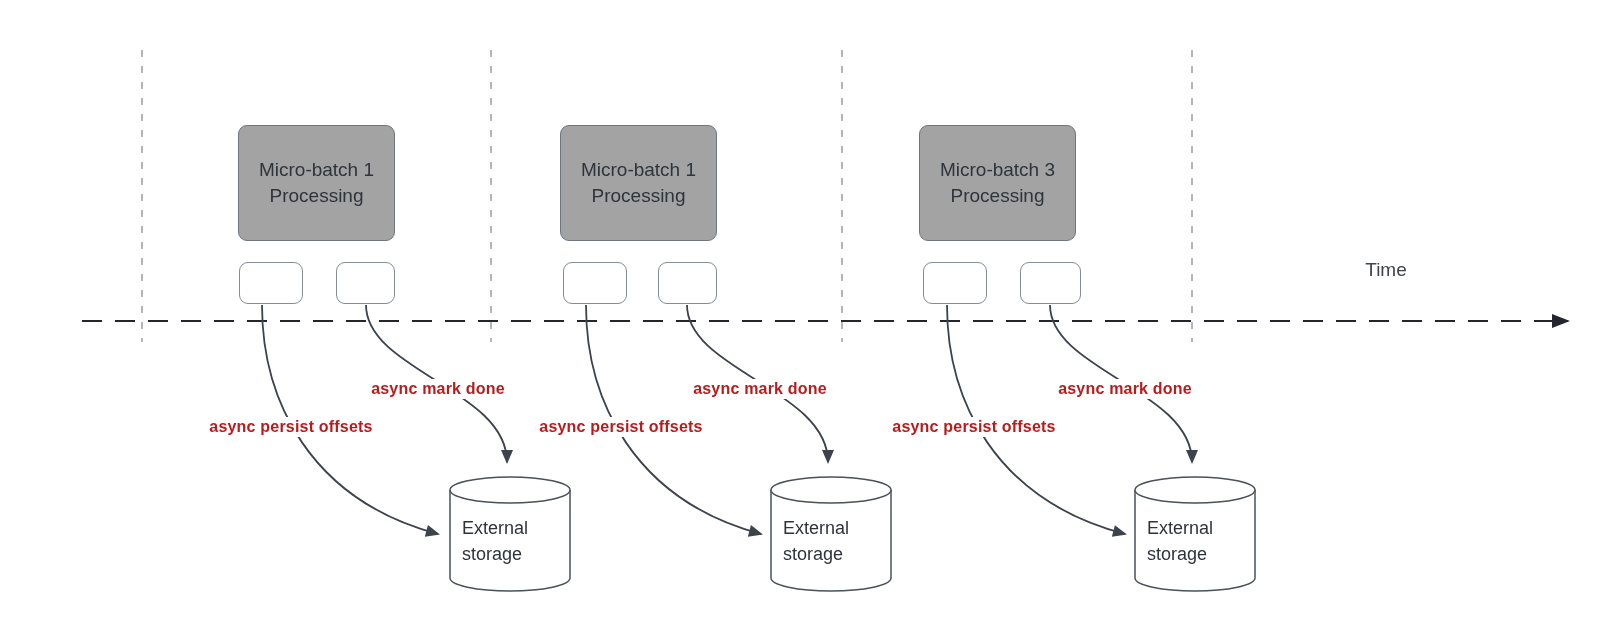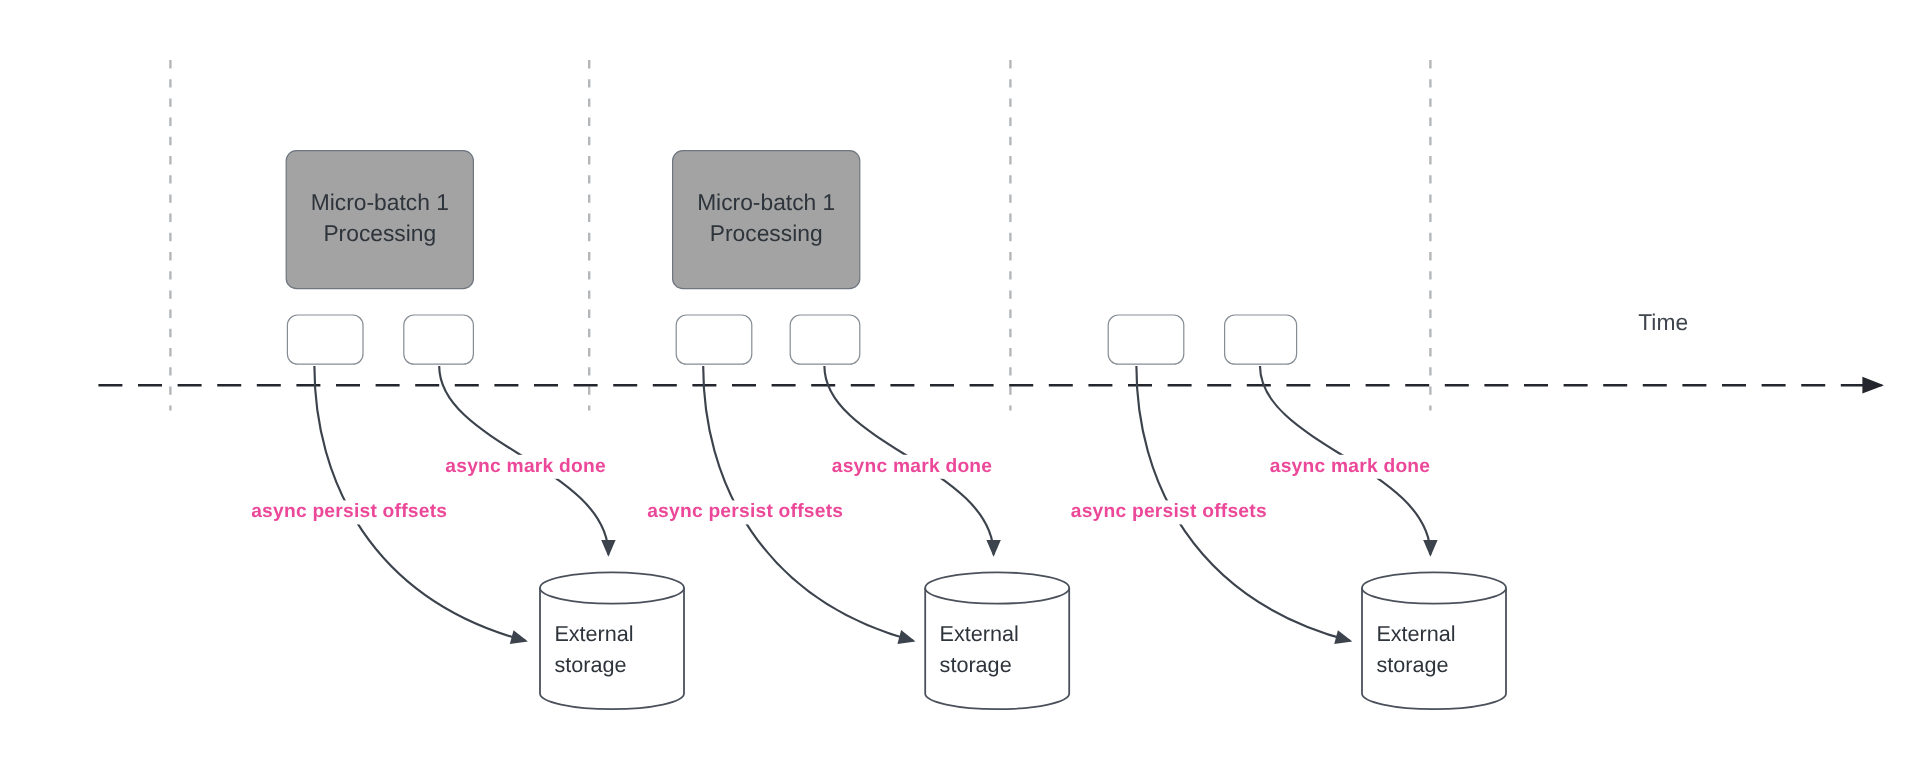--- a/index.html
+++ b/index.html
@@ -15,21 +15,21 @@
     color:#2e343b;font-size:19px;line-height:26px;
   }
   .main-box{width:157px;height:116px;top:125px;padding:0 14px;}
   .task-box{
     position:absolute;box-sizing:border-box;width:64px;height:42px;top:262px;
     border:1px solid #858c94;border-radius:9px;background:#ffffff;
   }
   .edge-label{
     position:absolute;transform:translate(-50%,-50%);
     background:#ffffff;padding:1px 3px;white-space:nowrap;
-    font-size:16px;font-weight:700;color:#ec4899;letter-spacing:.2px;
+    font-size:16px;font-weight:700;color:#b91c1c;letter-spacing:.2px;
   }
   .storage-label{
     position:absolute;width:96px;transform:translateX(-50%);
     text-align:left;color:#2e343b;font-size:18px;line-height:26px;
   }
   .time-label{
     position:absolute;transform:translate(-50%,-50%);
     font-size:19px;color:#3f454d;white-space:nowrap;
   }
 </style>
@@ -93,19 +93,22 @@
 
   <div class="node-box main-box" style="left:560px;">
     <span>Micro-batch 1 Processing</span>
   </div>
   <div class="task-box" style="left:563px;"></div>
   <div class="task-box" style="left:658px;width:59px;"></div>
   <div class="edge-label" style="left:621px;top:427px;">async persist offsets</div>
   <div class="edge-label" style="left:760px;top:389px;">async mark done</div>
   <div class="storage-label" style="left:831px;top:515px;">External storage</div>
 
+  <div class="node-box main-box" style="left:919px;">
+    <span>Micro-batch 3 Processing</span>
+  </div>
   <div class="task-box" style="left:923px;"></div>
   <div class="task-box" style="left:1020px;width:61px;"></div>
   <div class="edge-label" style="left:974px;top:427px;">async persist offsets</div>
   <div class="edge-label" style="left:1125px;top:389px;">async mark done</div>
   <div class="storage-label" style="left:1195px;top:515px;">External storage</div>
 
 </div>
 
 </body></html>

